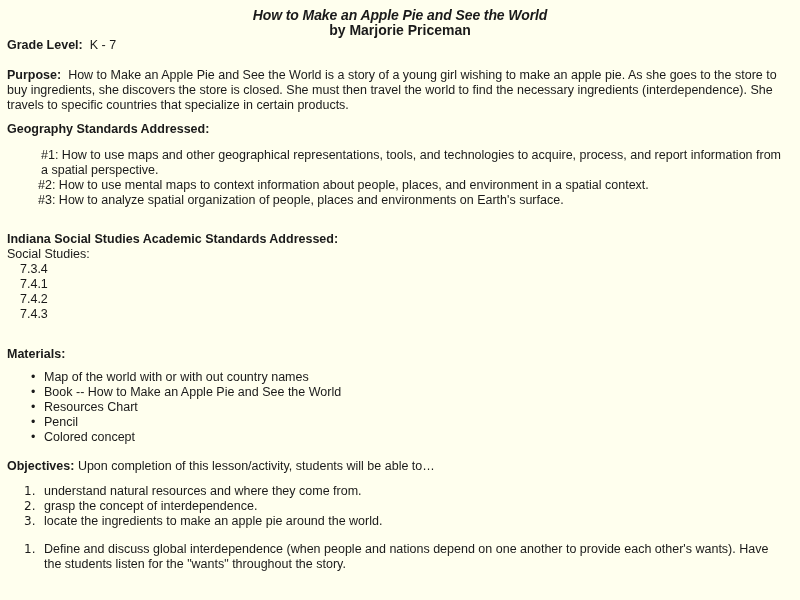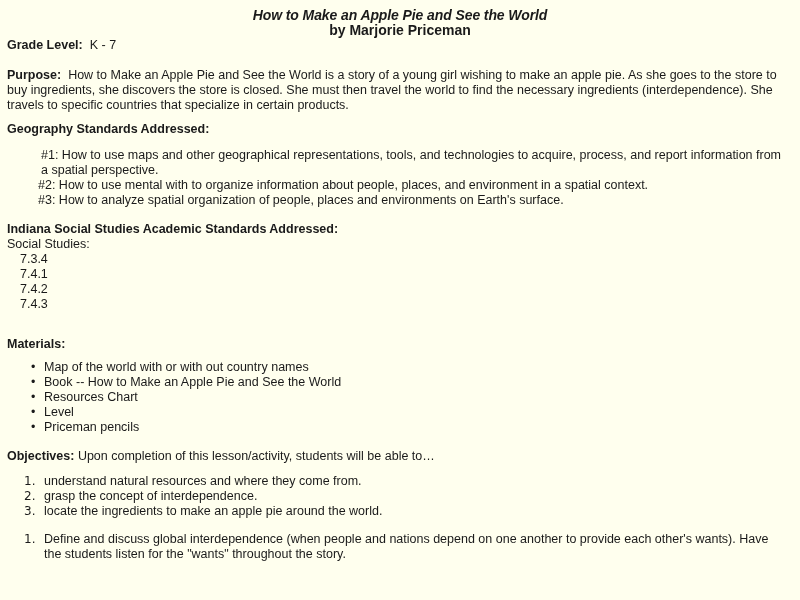--- a/index.html
+++ b/index.html
@@ -54,21 +54,21 @@
     .geo-block {
       margin-top: 11px;
       padding-left: 31px;
       padding-right: 10px;
     }
     .geo-line1 {
       padding-left: 3px;
     }
     .indiana-heading {
       font-weight: bold;
-      margin-top: 14px;
+      margin-top: 24px;
     }
     .ss-label {}
     .ss-codes {
       padding-left: 13px;
     }
     .materials-heading {
       font-weight: bold;
       margin-top: 25px;
     }
     ul.materials {
@@ -128,21 +128,21 @@
 
   <p class="purpose">
     <span class="label">Purpose:</span>&nbsp;
     <span>How to Make an Apple Pie and See the World is a story of a young girl wishing to make an apple pie.  As she goes to the store to buy ingredients, she discovers the store is closed.  She must then travel the world to find the necessary ingredients (interdependence).  She travels to specific countries that specialize in certain products.</span>
   </p>
 
   <div class="section-heading">Geography Standards Addressed:</div>
 
   <div class="geo-block">
     <div class="geo-line1">#1:  How to use maps and other geographical representations, tools, and technologies to acquire, process, and report information from a spatial    perspective.</div>
-    <div>#2:  How to use mental with to organize information about people, places, and environment in a spatial context.</div>
+    <div>#2:  How to use mental maps to context information about people, places, and environment in a spatial context.</div>
     <div>#3:  How to analyze spatial organization of people, places and environments on Earth's surface.</div>
   </div>
 
   <div class="indiana-heading">Indiana Social Studies Academic Standards Addressed:</div>
   <div class="ss-label">Social Studies:</div>
   <div class="ss-codes">
     <div>7.3.4</div>
     <div>7.4.1</div>
     <div>7.4.2</div>
     <div>7.4.3</div>
@@ -157,25 +157,25 @@
     <li>
       <span class="bullet">•</span>
       <span>Book -- How to Make an Apple Pie and See the World</span>
     </li>
     <li>
       <span class="bullet">•</span>
       <span>Resources Chart</span>
     </li>
     <li>
       <span class="bullet">•</span>
-      <span>Level</span>
-    </li>
-    <li>
-      <span class="bullet">•</span>
-      <span>Priceman pencils</span>
+      <span>Pencil</span>
+    </li>
+    <li>
+      <span class="bullet">•</span>
+      <span>Colored concept</span>
     </li>
   </ul>
 
   <p class="objectives">
     <span class="label">Objectives:</span>
     <span>Upon completion of this lesson/activity, students will be able to…</span>
   </p>
   <ol class="numbered">
     <li>
       <span class="num">1.</span>

